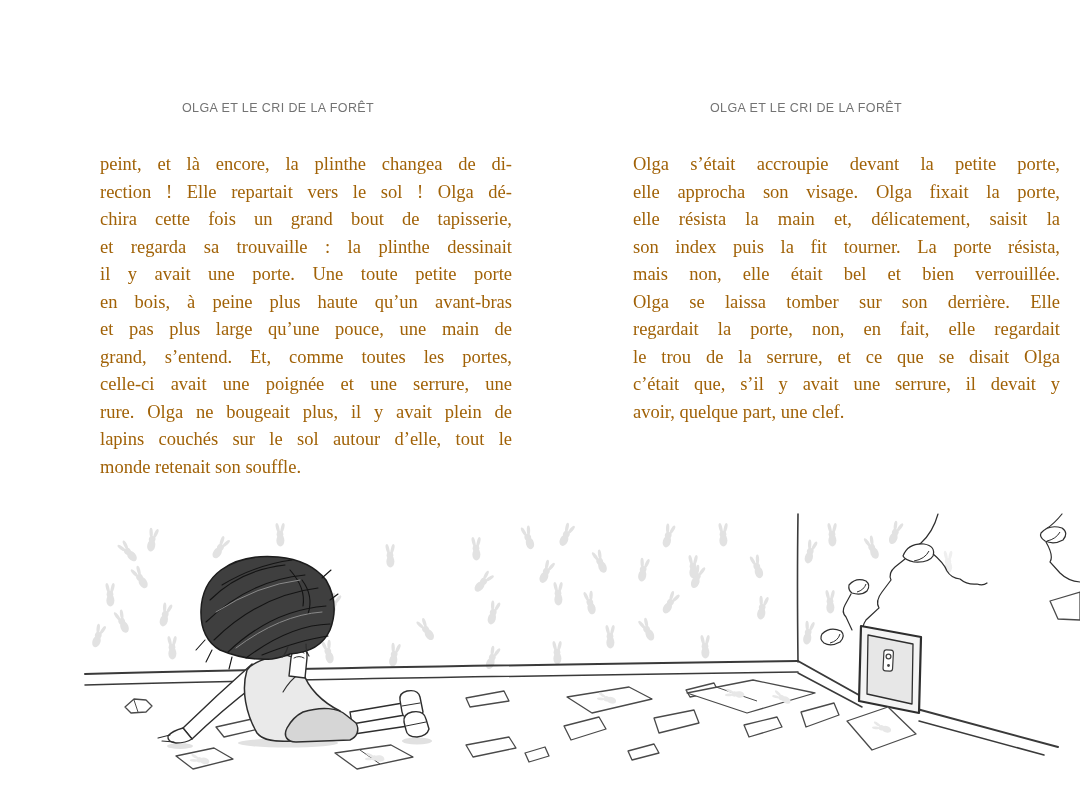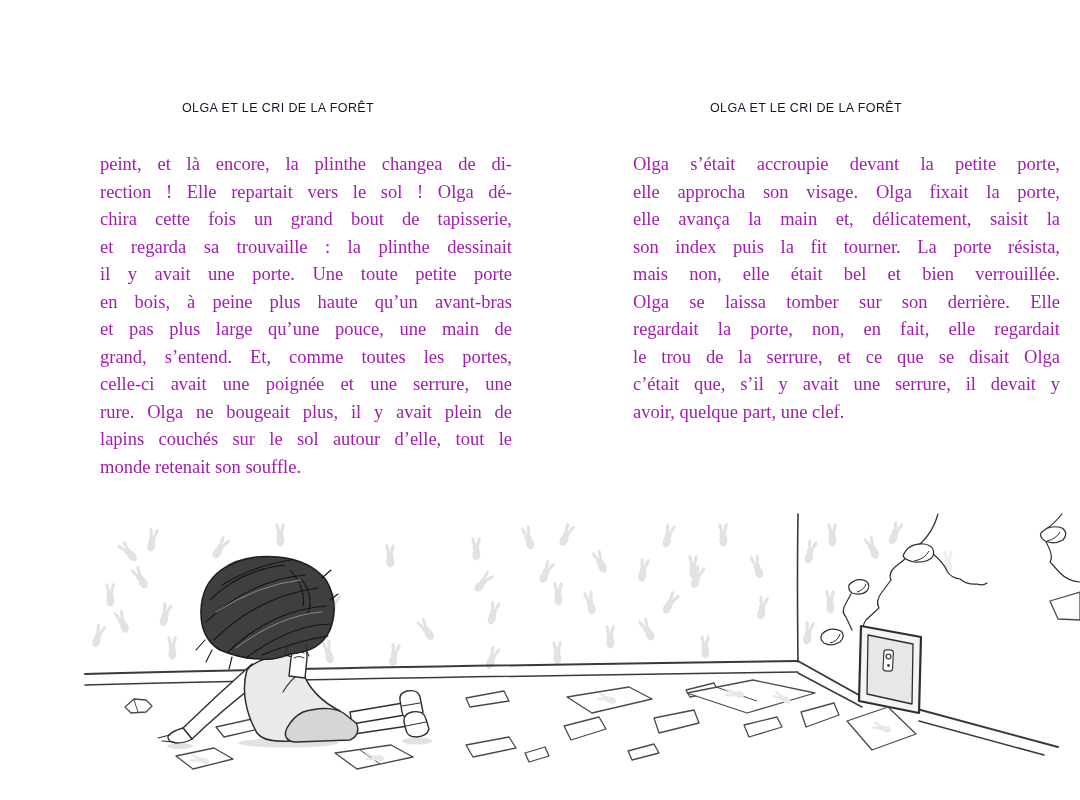--- a/index.html
+++ b/index.html
@@ -3,26 +3,26 @@
 <meta charset="utf-8">
 <style>
   html,body{margin:0;padding:0;}
   body{
     width:1080px;height:800px;background:#ffffff;position:relative;overflow:hidden;
     font-family:"Liberation Serif", serif;color:#272727;
   }
   .running-header{
     position:absolute;top:101px;transform:translateX(-50%);
     font-family:"Liberation Sans", sans-serif;font-size:12.5px;letter-spacing:.4px;
-    color:#0f172a;white-space:nowrap;
+    color:#737373;white-space:nowrap;
   }
   #hdr-left{left:278px}
   #hdr-right{left:806px}
   .text-block{
-    position:absolute;top:151px;font-size:18.5px;line-height:27.5px;color:#a21caf;
+    position:absolute;top:151px;font-size:18.5px;line-height:27.5px;color:#a16207;
   }
   #page-left-text{left:100px;width:412px}
   #page-right-text{left:633px;width:427px}
   .line{text-align:justify;text-align-last:justify;text-justify:inter-word}
   .line.last{text-align-last:left}
   #illustration{position:absolute;left:0;top:512px;width:1080px;height:288px}
 </style>
 </head>
 <body>
 
@@ -39,21 +39,21 @@
     <div class="line">et pas plus large qu’une pouce, une main de</div>
     <div class="line">grand, s’entend. Et, comme toutes les portes,</div>
     <div class="line">celle-ci avait une poignée et une serrure, une</div>
     <div class="line">rure. Olga ne bougeait plus, il y avait plein de</div>
     <div class="line">lapins couchés sur le sol autour d’elle, tout le</div>
     <div class="line last">monde retenait son souffle.</div>
   </div>
 <div class="text-block" id="page-right-text">
     <div class="line">Olga s’était accroupie devant la petite porte,</div>
     <div class="line">elle approcha son visage. Olga fixait la porte,</div>
-    <div class="line">elle avança la main et, délicatement, saisit la</div>
+    <div class="line">elle résista la main et, délicatement, saisit la</div>
     <div class="line">son index puis la fit tourner. La porte résista,</div>
     <div class="line">mais non, elle était bel et bien verrouillée.</div>
     <div class="line">Olga se laissa tomber sur son derrière. Elle</div>
     <div class="line">regardait la porte, non, en fait, elle regardait</div>
     <div class="line">le trou de la serrure, et ce que se disait Olga</div>
     <div class="line">c’était que, s’il y avait une serrure, il devait y</div>
     <div class="line last">avoir, quelque part, une clef.</div>
   </div>
 
 <svg id="illustration" viewBox="0 512 1080 288" xmlns="http://www.w3.org/2000/svg">

